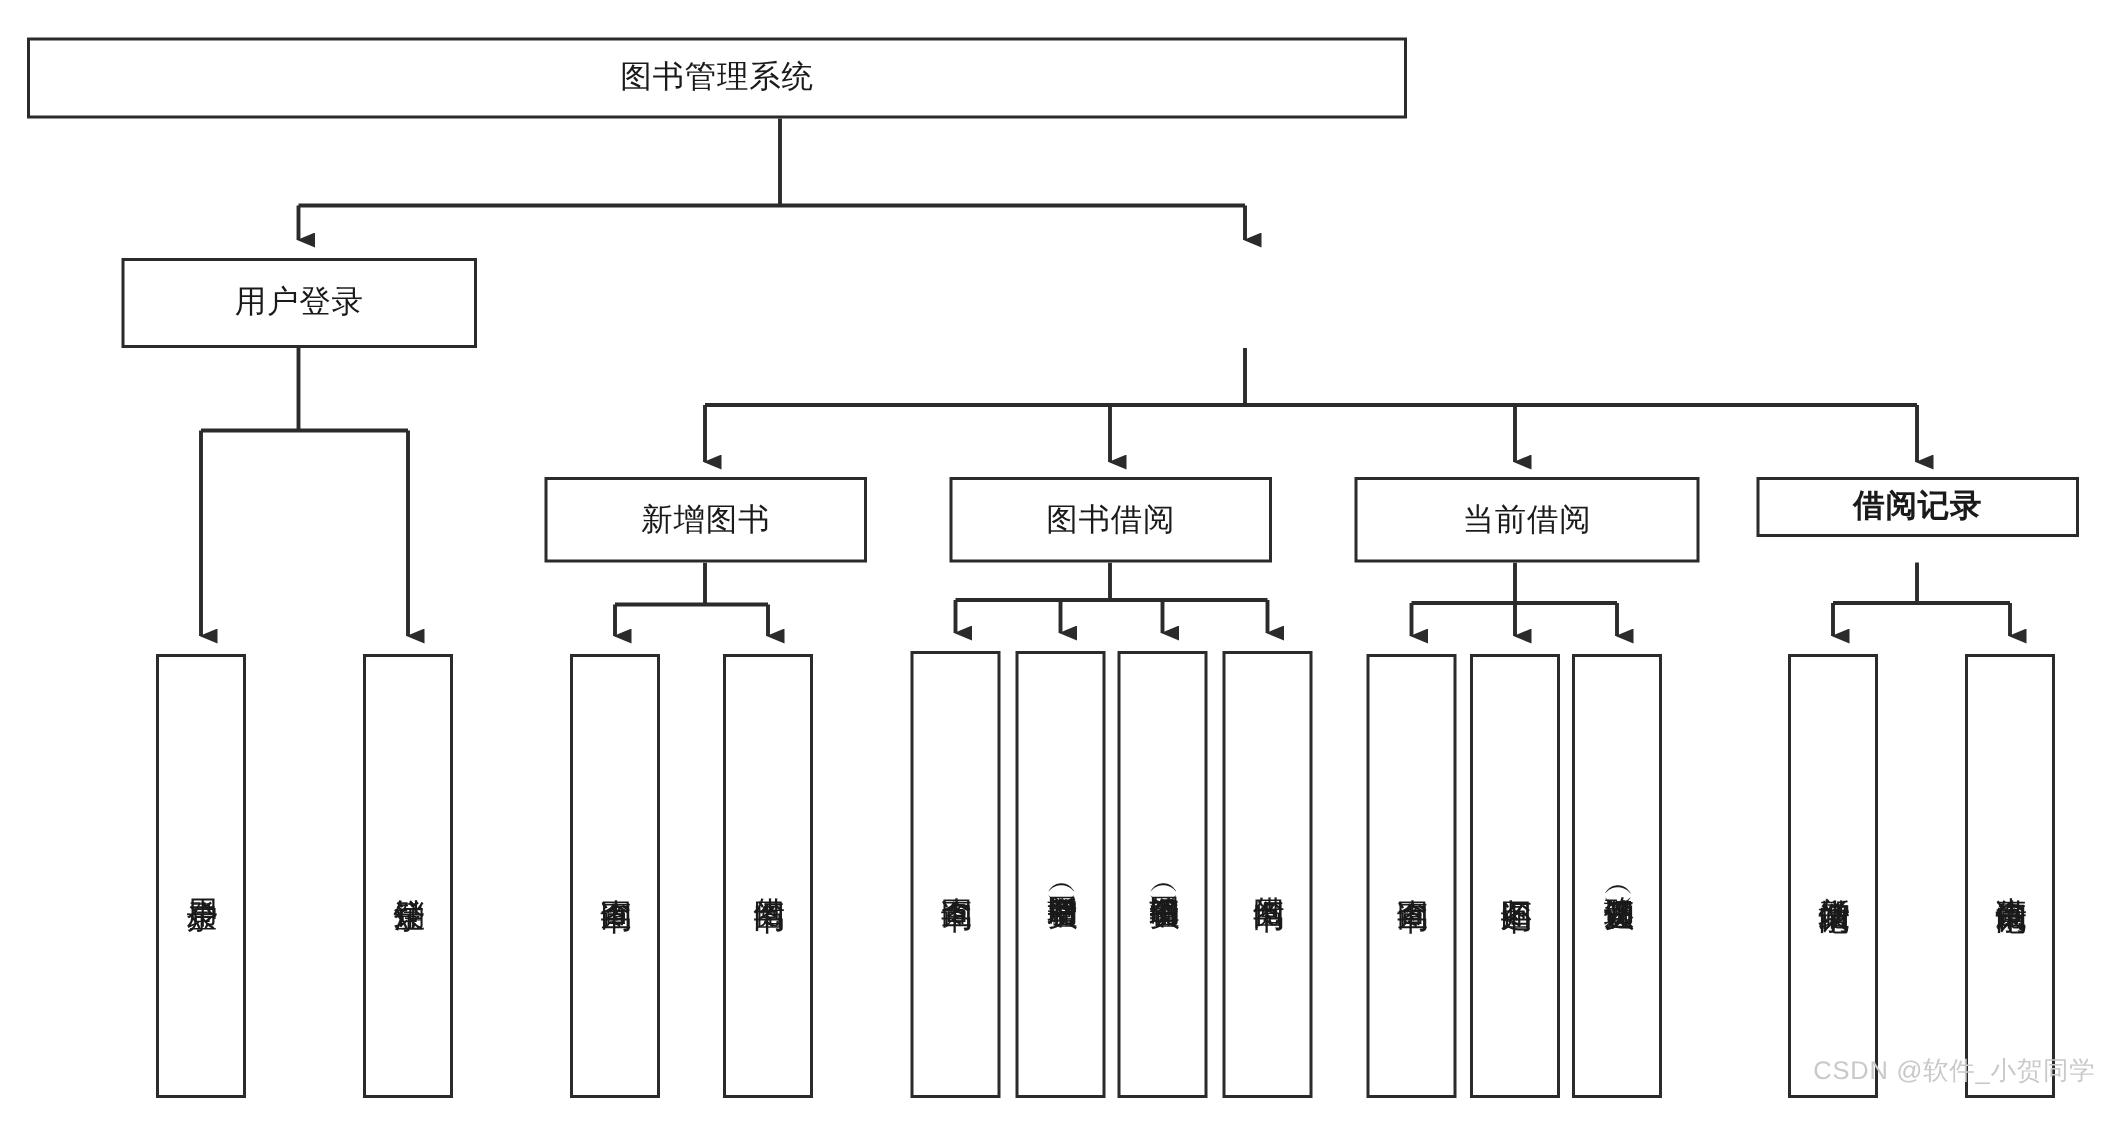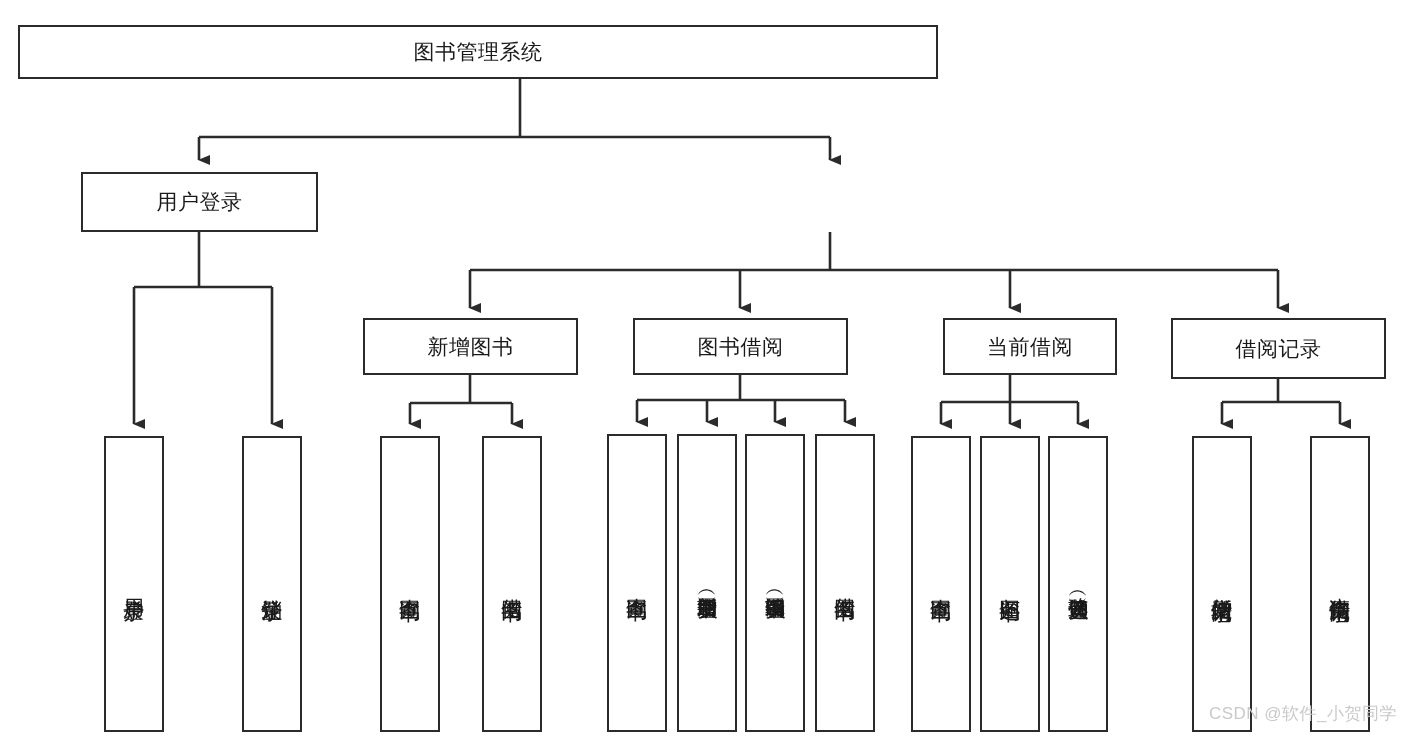--- a/index.html
+++ b/index.html
@@ -135,25 +135,25 @@
 
 
   <div class="node" style="left:363px; top:318px; width:215px; height:57px;">
     <span class="label">新增图书</span>
   </div>
 
   <div class="node" style="left:633px; top:318px; width:215px; height:57px;">
     <span class="label">图书借阅</span>
   </div>
 
-  <div class="node" style="left:903px; top:318px; width:174px; height:57px;margin-left:40px;">
+  <div class="node" style="left:903px; top:318px; width:230px; height:57px;">
     <span class="label">当前借阅</span>
   </div>
 
-  <div class="node" style="left:1171px; top:318px; width:215px; height:61px;">
+  <div class="node" style="left:1171px; top:318px; width:215px; height:40px;font-weight:bold;">
     <span class="label">借阅记录</span>
   </div>
 
   <div class="node vertical" style="left:104px; top:436px; width:60px; height:296px;">
     <span class="label">用户登录</span>
   </div>
 
   <div class="node vertical" style="left:242px; top:436px; width:60px; height:296px;">
     <span class="label">注销登录</span>
   </div>

